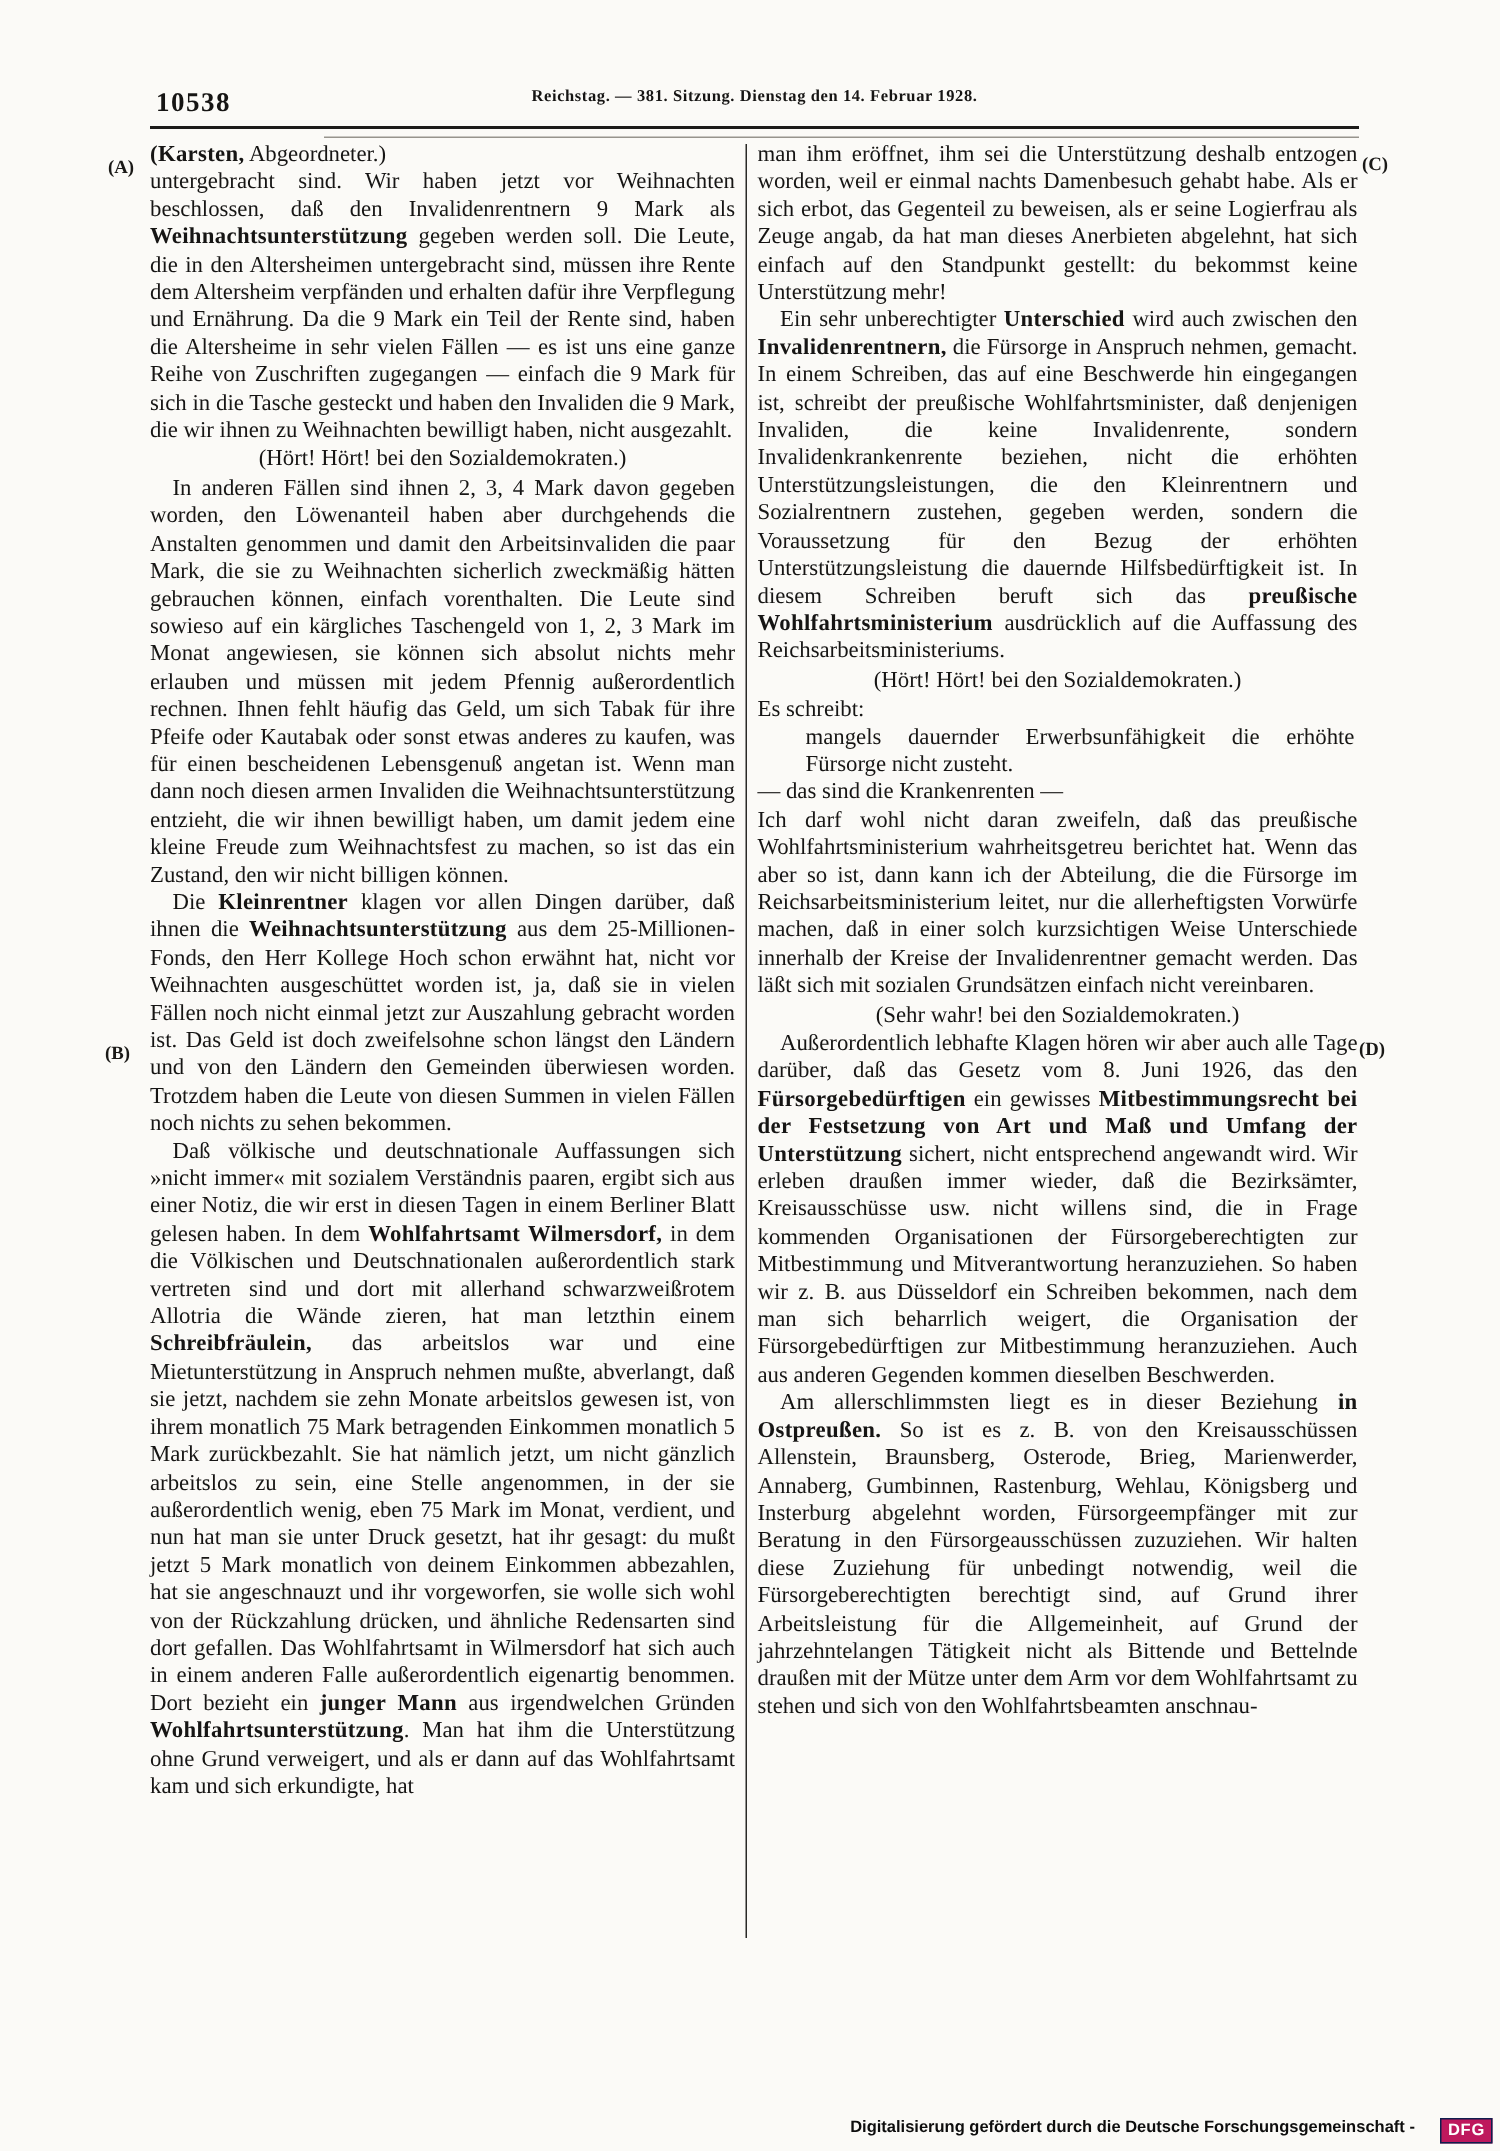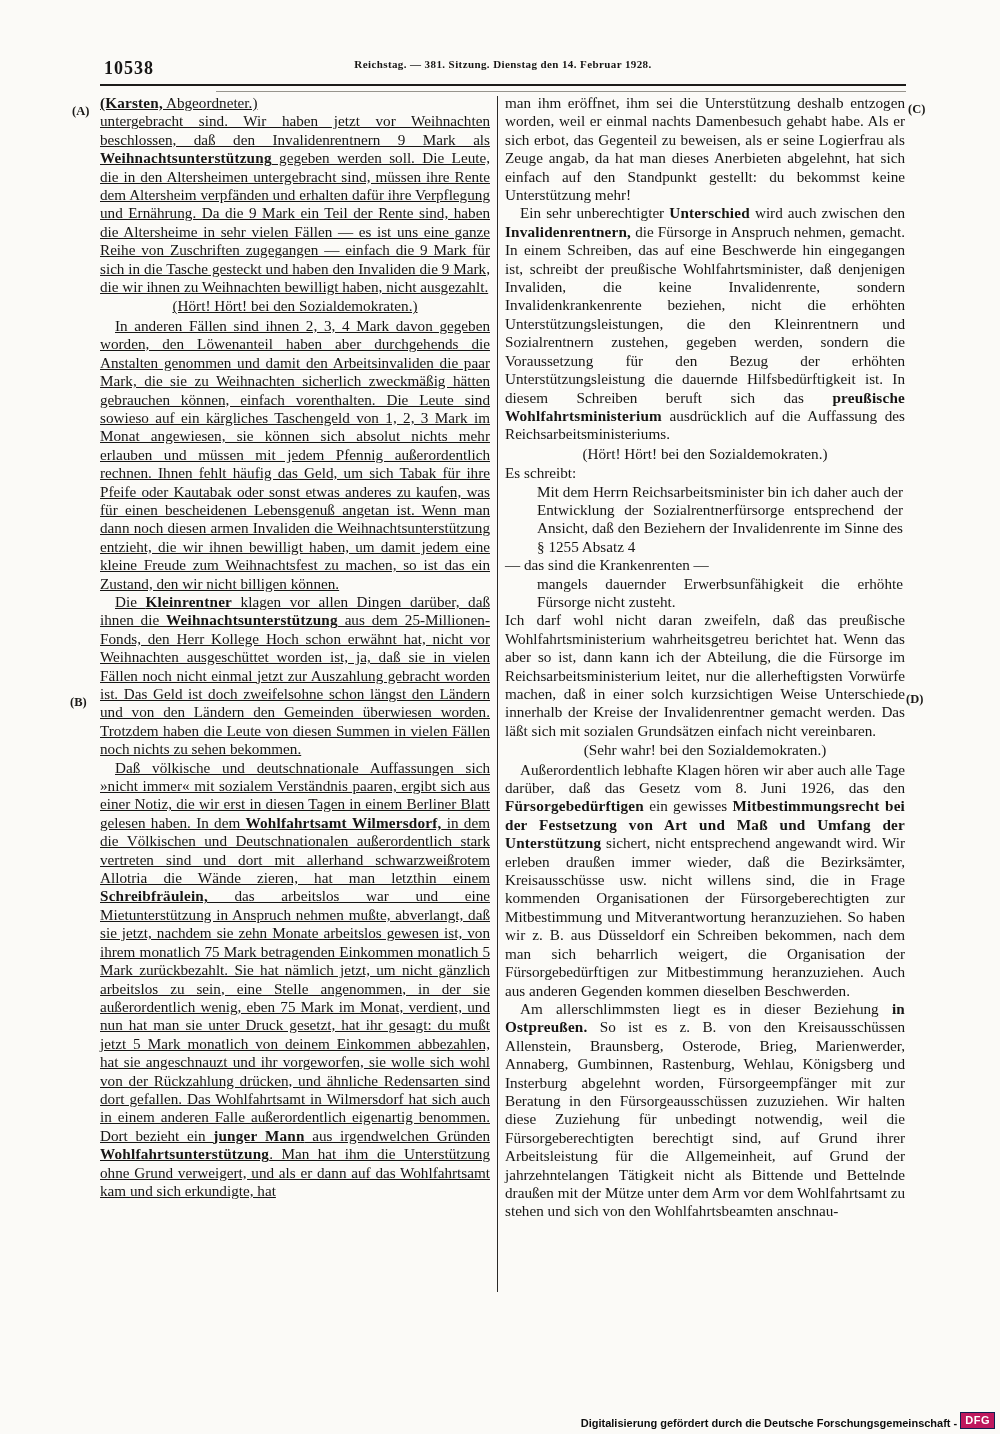--- a/index.html
+++ b/index.html
@@ -35,33 +35,33 @@
   .marker-d{left:906px;top:692px;}
   
   .colwrap{
     position:absolute;left:100px;top:94px;width:806px;height:1200px;
     display:flex;
   }
   .col{
     font-size:15.2px;line-height:18.4px;
     text-align:justify;
   }
-  .col-left{width:390px;text-decoration:underline;}
+  .col-left{width:390px;}
   .divider{width:1px;background:#2a2927;margin:2px 7px 0 7px;height:1196px;}
   .col-right{width:400px;}
   .para{margin:0;padding:0;text-align:justify;}
   .para.indent{text-indent:15px;}
   .para.speaker{text-align:left;}
   .para.center{text-align:center;text-indent:0;margin:1px 0;}
   .para.quote{margin-left:32px;margin-right:2px;}
   .para b{font-weight:bold;letter-spacing:0.2px;}
   
   .footer{
     position:absolute;right:5px;bottom:5px;
-    display:flex;align-items:flex-end;gap:3px;
+    display:flex;align-items:flex-start;gap:17px;
     font-family:"Liberation Sans", sans-serif;
     font-size:11px;font-weight:bold;color:#0d0d0d;
   }
   .dfg{
     display:inline-block;
     color:#ffffff;
     padding:1px 4px 2px 4px;
     font-size:11px;font-weight:bold;letter-spacing:0.5px;
     border:1px solid #0f1e4e;
   }
@@ -89,23 +89,22 @@
         <p class="para body indent"><span>In anderen Fällen sind ihnen 2, 3, 4 Mark davon gegeben worden, den Löwenanteil haben aber durchgehends die Anstalten genommen und damit den Arbeitsinvaliden die paar Mark, die sie zu Weihnachten sicherlich zweckmäßig hätten gebrauchen können, einfach vorenthalten.  Die Leute sind sowieso auf ein kärgliches Taschengeld von 1, 2, 3 Mark im Monat angewiesen, sie können sich absolut nichts mehr erlauben und müssen mit jedem Pfennig außerordentlich rechnen.  Ihnen fehlt häufig das Geld, um sich Tabak für ihre Pfeife oder Kautabak oder sonst etwas anderes zu kaufen, was für einen bescheidenen Lebensgenuß angetan ist.  Wenn man dann noch diesen armen Invaliden die Weihnachtsunterstützung entzieht, die wir ihnen bewilligt haben, um damit jedem eine kleine Freude zum Weihnachtsfest zu machen, so ist das ein Zustand, den wir nicht billigen können.</span></p>
         <p class="para body indent"><span>Die </span><b>Kleinrentner</b><span> klagen vor allen Dingen darüber, daß ihnen die </span><b>Weihnachtsunterstützung</b><span> aus dem 25-Millionen-Fonds, den Herr Kollege Hoch schon erwähnt hat, nicht vor Weihnachten ausgeschüttet worden ist, ja, daß sie in vielen Fällen noch nicht einmal jetzt zur Auszahlung gebracht worden ist.  Das Geld ist doch zweifelsohne schon längst den Ländern und von den Ländern den Gemeinden überwiesen worden.  Trotzdem haben die Leute von diesen Summen in vielen Fällen noch nichts zu sehen bekommen.</span></p>
         <p class="para body indent"><span>Daß völkische und deutschnationale Auffassungen sich »nicht immer« mit sozialem Verständnis paaren, ergibt sich aus einer Notiz, die wir erst in diesen Tagen in einem Berliner Blatt gelesen haben.  In dem </span><b>Wohlfahrtsamt Wilmersdorf,</b><span> in dem die Völkischen und Deutschnationalen außerordentlich stark vertreten sind und dort mit allerhand schwarzweißrotem Allotria die Wände zieren, hat man letzthin einem </span><b>Schreibfräulein,</b><span> das arbeitslos war und eine Mietunterstützung in Anspruch nehmen mußte, abverlangt, daß sie jetzt, nachdem sie zehn Monate arbeitslos gewesen ist, von ihrem monatlich 75 Mark betragenden Einkommen monatlich 5 Mark zurückbezahlt.  Sie hat nämlich jetzt, um nicht gänzlich arbeitslos zu sein, eine Stelle angenommen, in der sie außerordentlich wenig, eben 75 Mark im Monat, verdient, und nun hat man sie unter Druck gesetzt, hat ihr gesagt: du mußt jetzt 5 Mark monatlich von deinem Einkommen abbezahlen, hat sie angeschnauzt und ihr vorgeworfen, sie wolle sich wohl von der Rückzahlung drücken, und ähnliche Redensarten sind dort gefallen.  Das Wohlfahrtsamt in Wilmersdorf hat sich auch in einem anderen Falle außerordentlich eigenartig benommen.  Dort bezieht ein </span><b>junger Mann</b><span> aus irgendwelchen Gründen </span><b>Wohlfahrtsunterstützung</b><span>.  Man hat ihm die Unterstützung ohne Grund verweigert, und als er dann auf das Wohlfahrtsamt kam und sich erkundigte, hat</span></p>
       </div>
     <div class="divider"></div>
     <div class="col col-right">
         <p class="para body"><span>man ihm eröffnet, ihm sei die Unterstützung deshalb entzogen worden, weil er einmal nachts Damenbesuch gehabt habe.  Als er sich erbot, das Gegenteil zu beweisen, als er seine Logierfrau als Zeuge angab, da hat man dieses Anerbieten abgelehnt, hat sich einfach auf den Standpunkt gestellt: du bekommst keine Unterstützung mehr!</span></p>
         <p class="para body indent"><span>Ein sehr unberechtigter </span><b>Unterschied</b><span> wird auch zwischen den </span><b>Invalidenrentnern,</b><span> die Fürsorge in Anspruch nehmen, gemacht.  In einem Schreiben, das auf eine Beschwerde hin eingegangen ist, schreibt der preußische Wohlfahrtsminister, daß denjenigen Invaliden, die keine Invalidenrente, sondern Invalidenkrankenrente beziehen, nicht die erhöhten Unterstützungsleistungen, die den Kleinrentnern und Sozialrentnern zustehen, gegeben werden, sondern die Voraussetzung für den Bezug der erhöhten Unterstützungsleistung die dauernde Hilfsbedürftigkeit ist.  In diesem Schreiben beruft sich das </span><b>preußische Wohlfahrtsministerium</b><span> ausdrücklich auf die Auffassung des Reichsarbeitsministeriums.</span></p>
         <p class="para center"><span>(Hört! Hört! bei den Sozialdemokraten.)</span></p>
         <p class="para body"><span>Es schreibt:</span></p>
-        <p class="para quote"><span>Mit dem Herrn Reichsarbeitsminister bin ich daher auch der Entwicklung der Sozialrentnerfürsorge entsprechend der Ansicht, daß den Beziehern der Invalidenrente im Sinne des § 1255 Absatz 4</span></p>
+        <p class="para quote"><span>mangels dauernder Erwerbsunfähigkeit die erhöhte Fürsorge nicht zusteht.</span></p>
         <p class="para body"><span>— das sind die Krankenrenten —</span></p>
-        <p class="para quote"><span>mangels dauernder Erwerbsunfähigkeit die erhöhte Fürsorge nicht zusteht.</span></p>
         <p class="para body"><span>Ich darf wohl nicht daran zweifeln, daß das preußische Wohlfahrtsministerium wahrheitsgetreu berichtet hat.  Wenn das aber so ist, dann kann ich der Abteilung, die die Fürsorge im Reichsarbeitsministerium leitet, nur die allerheftigsten Vorwürfe machen, daß in einer solch kurzsichtigen Weise Unterschiede innerhalb der Kreise der Invalidenrentner gemacht werden.  Das läßt sich mit sozialen Grundsätzen einfach nicht vereinbaren.</span></p>
         <p class="para center"><span>(Sehr wahr! bei den Sozialdemokraten.)</span></p>
         <p class="para body indent"><span>Außerordentlich lebhafte Klagen hören wir aber auch alle Tage darüber, daß das Gesetz vom 8. Juni 1926, das den </span><b>Fürsorgebedürftigen</b><span> ein gewisses </span><b>Mitbestimmungsrecht bei der Festsetzung von Art und Maß und Umfang der Unterstützung</b><span> sichert, nicht entsprechend angewandt wird.  Wir erleben draußen immer wieder, daß die Bezirksämter, Kreisausschüsse usw. nicht willens sind, die in Frage kommenden Organisationen der Fürsorgeberechtigten zur Mitbestimmung und Mitverantwortung heranzuziehen.  So haben wir z. B. aus Düsseldorf ein Schreiben bekommen, nach dem man sich beharrlich weigert, die Organisation der Fürsorgebedürftigen zur Mitbestimmung heranzuziehen.  Auch aus anderen Gegenden kommen dieselben Beschwerden.</span></p>
         <p class="para body indent"><span>Am allerschlimmsten liegt es in dieser Beziehung </span><b>in Ostpreußen.</b><span>  So ist es z. B. von den Kreisausschüssen Allenstein, Braunsberg, Osterode, Brieg, Marienwerder, Annaberg, Gumbinnen, Rastenburg, Wehlau, Königsberg und Insterburg abgelehnt worden, Fürsorgeempfänger mit zur Beratung in den Fürsorgeausschüssen zuzuziehen.  Wir halten diese Zuziehung für unbedingt notwendig, weil die Fürsorgeberechtigten berechtigt sind, auf Grund ihrer Arbeitsleistung für die Allgemeinheit, auf Grund der jahrzehntelangen Tätigkeit nicht als Bittende und Bettelnde draußen mit der Mütze unter dem Arm vor dem Wohlfahrtsamt zu stehen und sich von den Wohlfahrtsbeamten anschnau-</span></p>
       </div>
   </div>
 
   <div class="footer">
     <span>Digitalisierung gefördert durch die Deutsche Forschungsgemeinschaft -</span>
     <span class="dfg" style="background: #be185d;">DFG</span>

